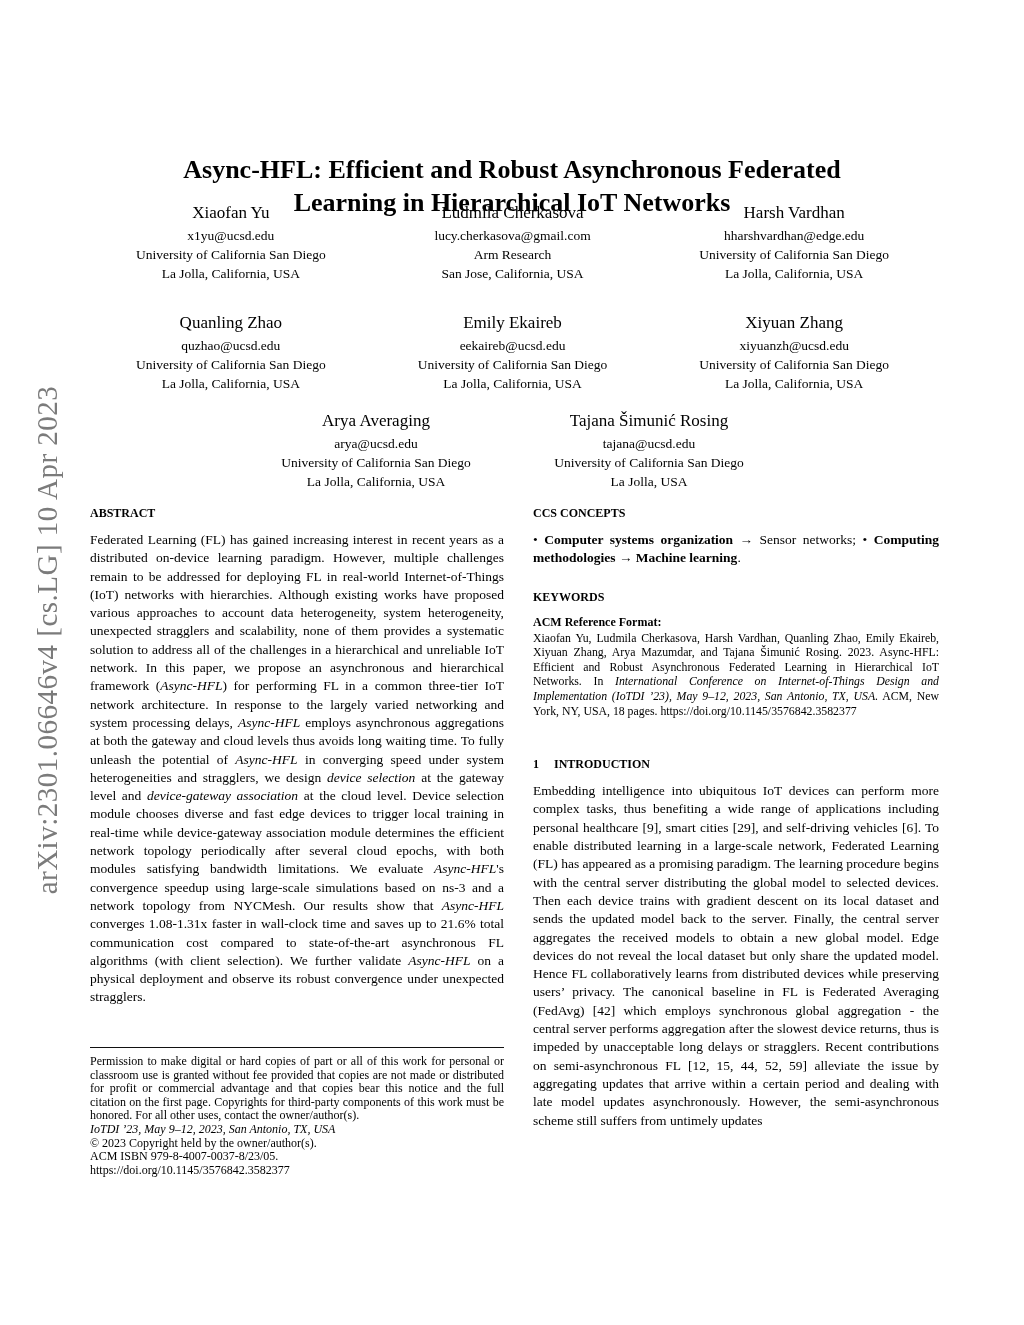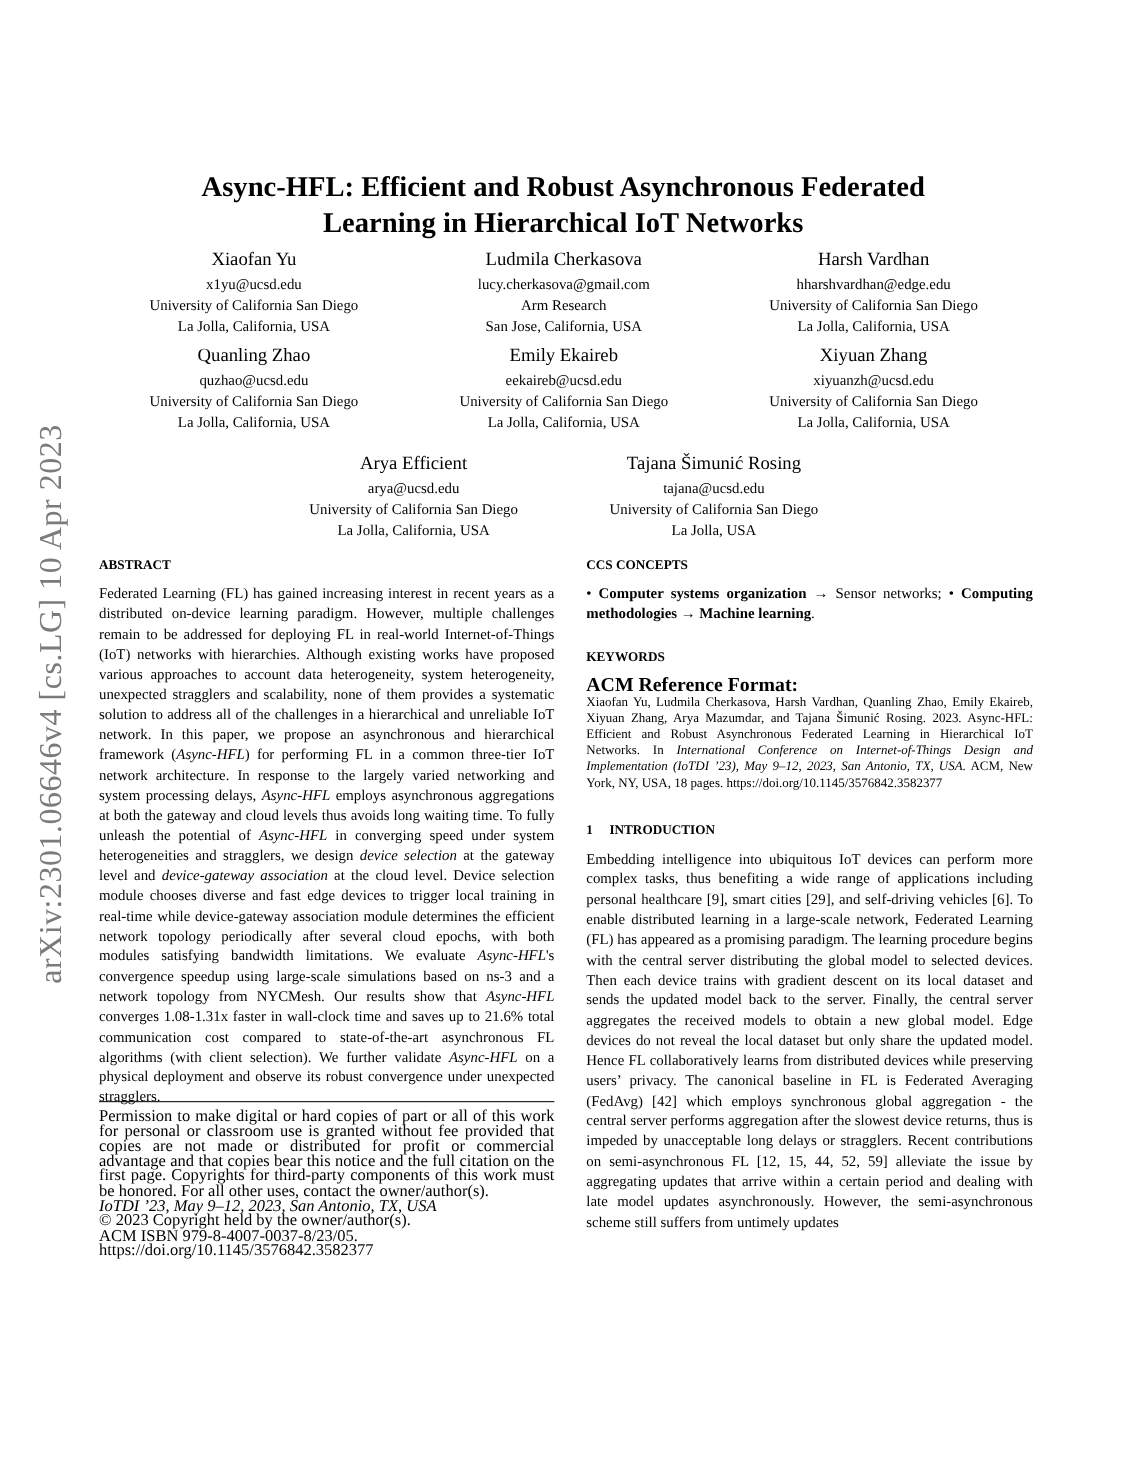--- a/index.html
+++ b/index.html
@@ -13,42 +13,42 @@
     position:absolute; left:47px; top:640px;
     transform:translate(-50%,-50%) rotate(-90deg);
     white-space:nowrap; font-size:29px; color:#7b7b7b; letter-spacing:0.5px;
   }
   .title {
     position:absolute; top:136px; left:50%; transform:translateX(-50%);
     width:690px; text-align:center;
     font-size:26px; font-weight:bold; line-height:33px;
   }
   .authors-row { position:absolute; left:90px; width:845px; display:flex; }
-  .row1 { top:225px; }
+  .row1 { top:202px; }
   .row2 { top:312px; }
   .row3 { top:410px; justify-content:center; }
   .author { flex:1; text-align:center; }
   .row3 .author { flex:0 0 273px; }
   .author .name { font-size:17px; line-height:21px; margin-bottom:3px; }
   .author .line { font-size:13.5px; line-height:19px; }
   .col { position:absolute; top:503px; }
   .col-left  { left:90px;  width:414px; }
   .col-right { left:533px; width:406px; }
   .sec-heading { font-size:12px; font-weight:bold; line-height:20px; margin:0 0 8px 0; }
   .sec-num { display:inline-block; margin-right:15px; }
   .body-text { font-size:13.5px; line-height:18.3px; text-align:justify; margin:0; }
   .mt-keywords { margin-top:19px; }
   .mt-acm { margin-top:13px; }
-  .mt-intro { margin-top:26px; }
-  .acm-label { font-size:18px; font-weight:bold; line-height:15px; margin:0 0 1px 0; }
+  .mt-intro { margin-top:36px; }
+  .acm-label { font-size:12px; font-weight:bold; line-height:15px; margin:0 0 1px 0; }
   .acm-text { font-size:11.8px; line-height:14.6px; text-align:justify; margin:0; }
   .footnote {
-    position:absolute; left:90px; top:1001px; width:414px;
+    position:absolute; left:90px; top:1047px; width:414px;
     border-top:1.5px solid #111; padding-top:7px;
-    font-size:15px; line-height:13.6px;
+    font-size:12px; line-height:13.6px;
   }
   .footnote p { margin:0; }
   .footnote .permission { text-align:justify; }
   .footnote .conf { font-style:italic; }
   .doi-link { color:#000; text-decoration:none; }
 </style>
 </head>
 <body>
 
 <div class="page">
@@ -94,21 +94,21 @@
     <div class="author">
       <div class="name">Xiyuan Zhang</div>
       <div class="line">xiyuanzh@ucsd.edu</div>
       <div class="line">University of California San Diego</div>
       <div class="line">La Jolla, California, USA</div>
     </div>
   </div>
 
   <div class="authors-row row3">
     <div class="author">
-      <div class="name">Arya Efficient</div>
+      <div class="name">Arya Averaging</div>
       <div class="line">arya@ucsd.edu</div>
       <div class="line">University of California San Diego</div>
       <div class="line">La Jolla, California, USA</div>
     </div>
     <div class="author">
       <div class="name">Tajana Šimunić Rosing</div>
       <div class="line">tajana@ucsd.edu</div>
       <div class="line">University of California San Diego</div>
       <div class="line">La Jolla, USA</div>
     </div>

